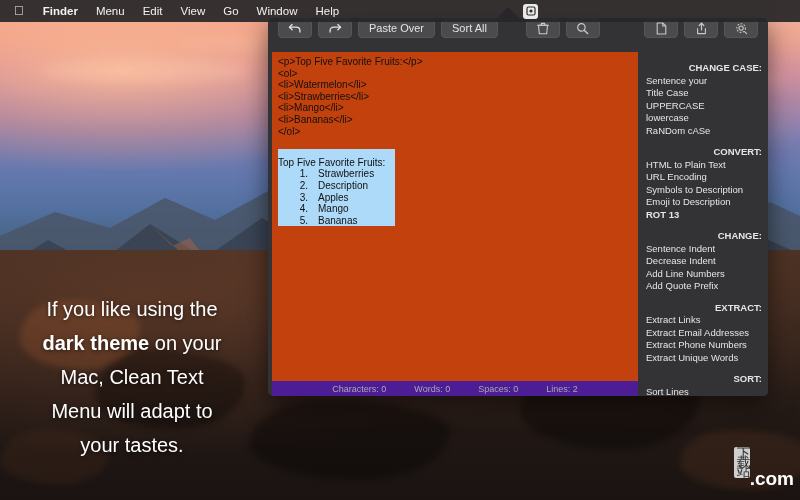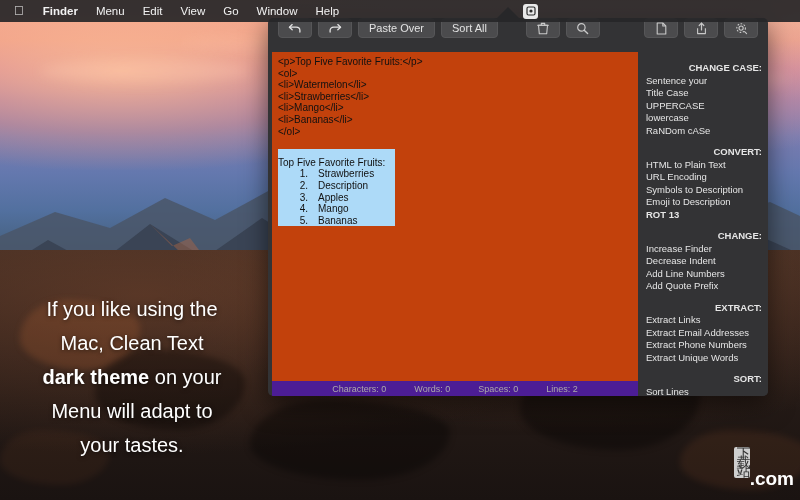--- a/index.html
+++ b/index.html
@@ -371,43 +371,43 @@
       <div class="menu-row">RaNDom cASe</div>
 
       <div class="menu-head">CONVERT:</div>
       <div class="menu-row">HTML to Plain Text</div>
       <div class="menu-row">URL Encoding</div>
       <div class="menu-row">Symbols to Description</div>
       <div class="menu-row">Emoji to Description</div>
       <div class="menu-row sel">ROT 13</div>
 
       <div class="menu-head">CHANGE:</div>
-      <div class="menu-row">Increase Finder</div>
+      <div class="menu-row">Sentence Indent</div>
       <div class="menu-row">Decrease Indent</div>
       <div class="menu-row">Add Line Numbers</div>
       <div class="menu-row">Add Quote Prefix</div>
 
       <div class="menu-head">EXTRACT:</div>
       <div class="menu-row">Extract Links</div>
       <div class="menu-row">Extract Email Addresses</div>
       <div class="menu-row">Extract Phone Numbers</div>
       <div class="menu-row">Extract Unique Words</div>
 
       <div class="menu-head">SORT:</div>
       <div class="menu-row">Sort Lines</div>
 
     </div>
 
   </div>
 </div>
 
 <div id="caption">
   <div>If you like using the</div>
+  <div><b>dark theme</b><span> on your</span></div>
   <div>Mac, Clean Text</div>
-  <div><b>dark theme</b><span> on your</span></div>
   <div>Menu will adapt to</div>
   <div>your tastes.</div>
 </div>
 
 <div id="watermark">
   <span class="wm-badge">下载站</span>
   <span class="wm-com">.com</span>
 </div>
 
 </body></html>

